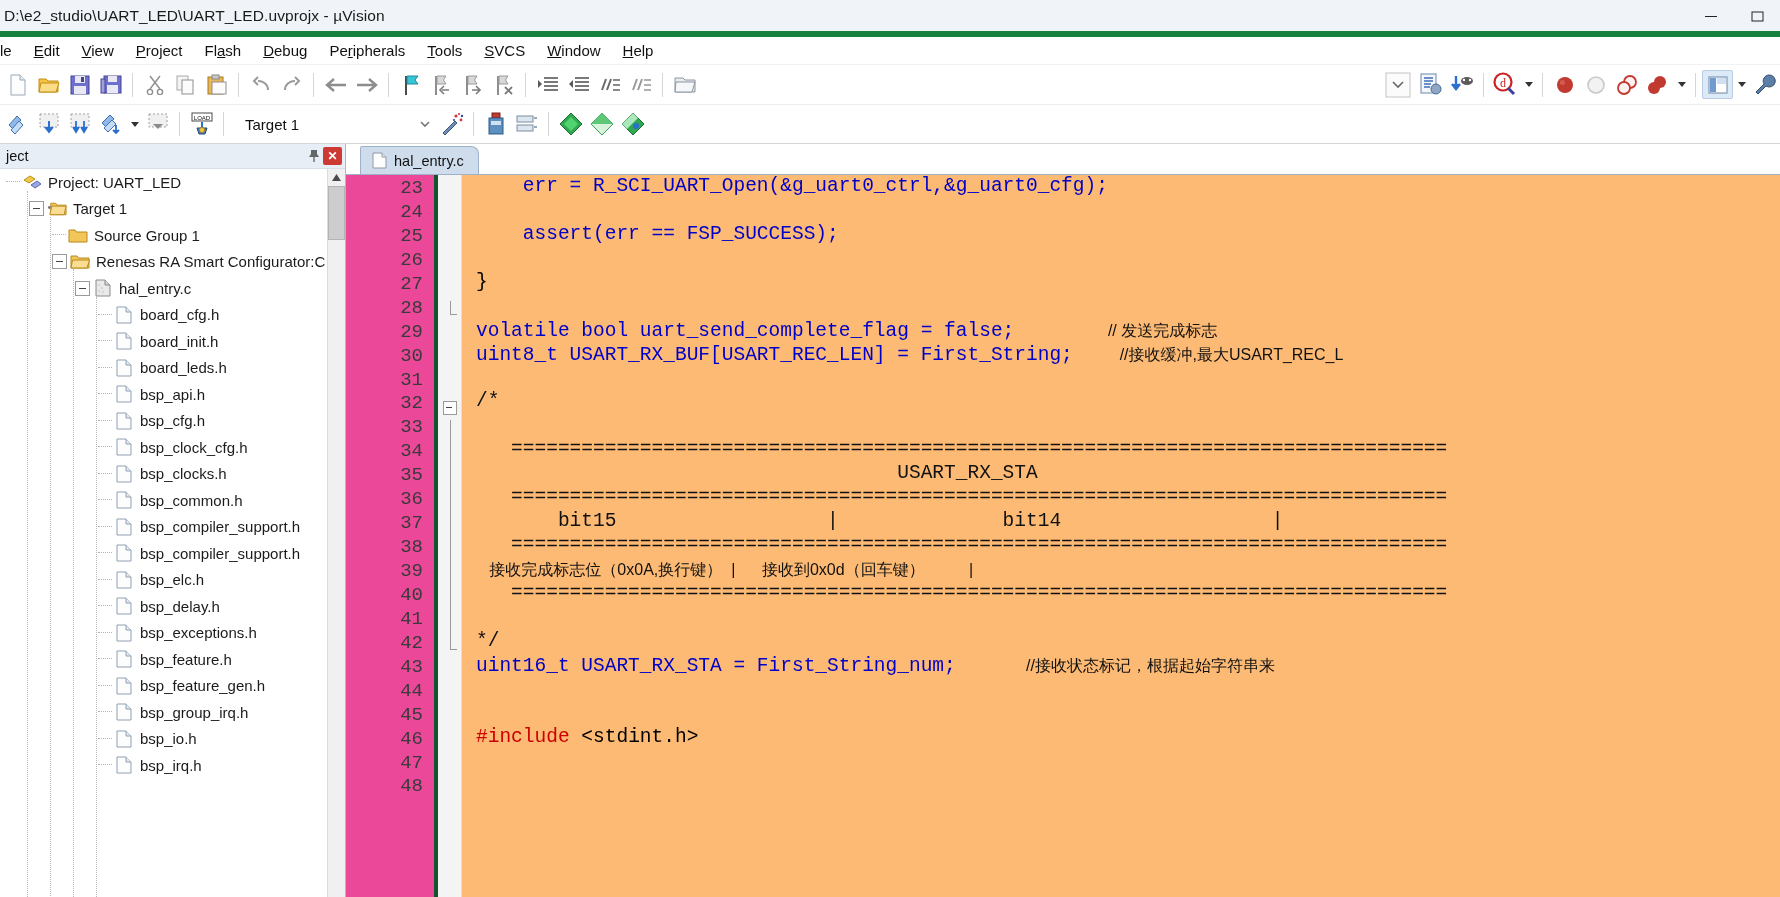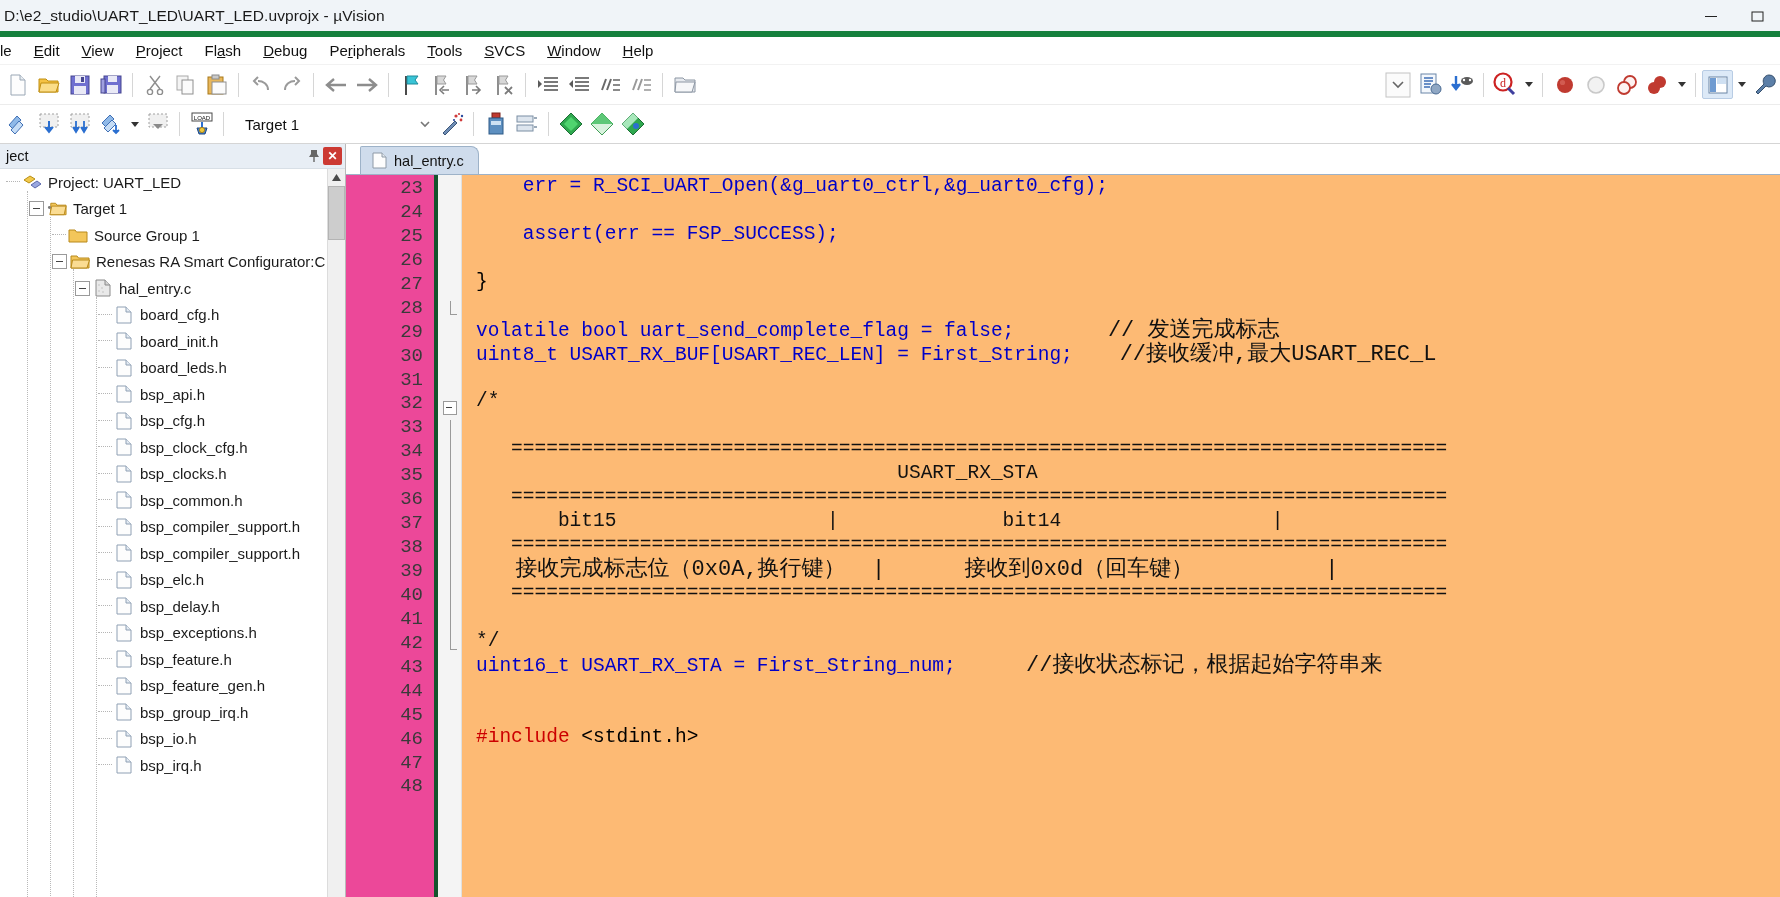--- a/index.html
+++ b/index.html
@@ -135,21 +135,21 @@
   .fold-end{position:absolute;left:50%;width:7px;height:1px;background:#9a9a9a;}
   .code{
     flex:1;background:#fdba74;overflow:hidden;
     font-family:"Liberation Mono",monospace;font-size:19.5px;white-space:pre;
   }
   .cline{height:23.95px;line-height:23.95px;padding-left:14px;}
   .k{color:#0000c8;}      
   .pp{color:#cc0000;}     
   .cm{color:#111111;}     
   .pl{color:#000000;}     
-  .cn{font-family:Liberation Mono, monospace;font-size:22px;text-align:right;}
+  .cn{font-family:Liberation Sans, sans-serif;font-size:16px;text-align:right;}
 </style>
 </head>
 <body>
 
 <div class="app">
 
   <div class="titlebar">
     <div class="caption">D:\e2_studio\UART_LED\UART_LED.uvprojx - µVision</div>
     <div class="winbtns">
       <div class="winbtn">

